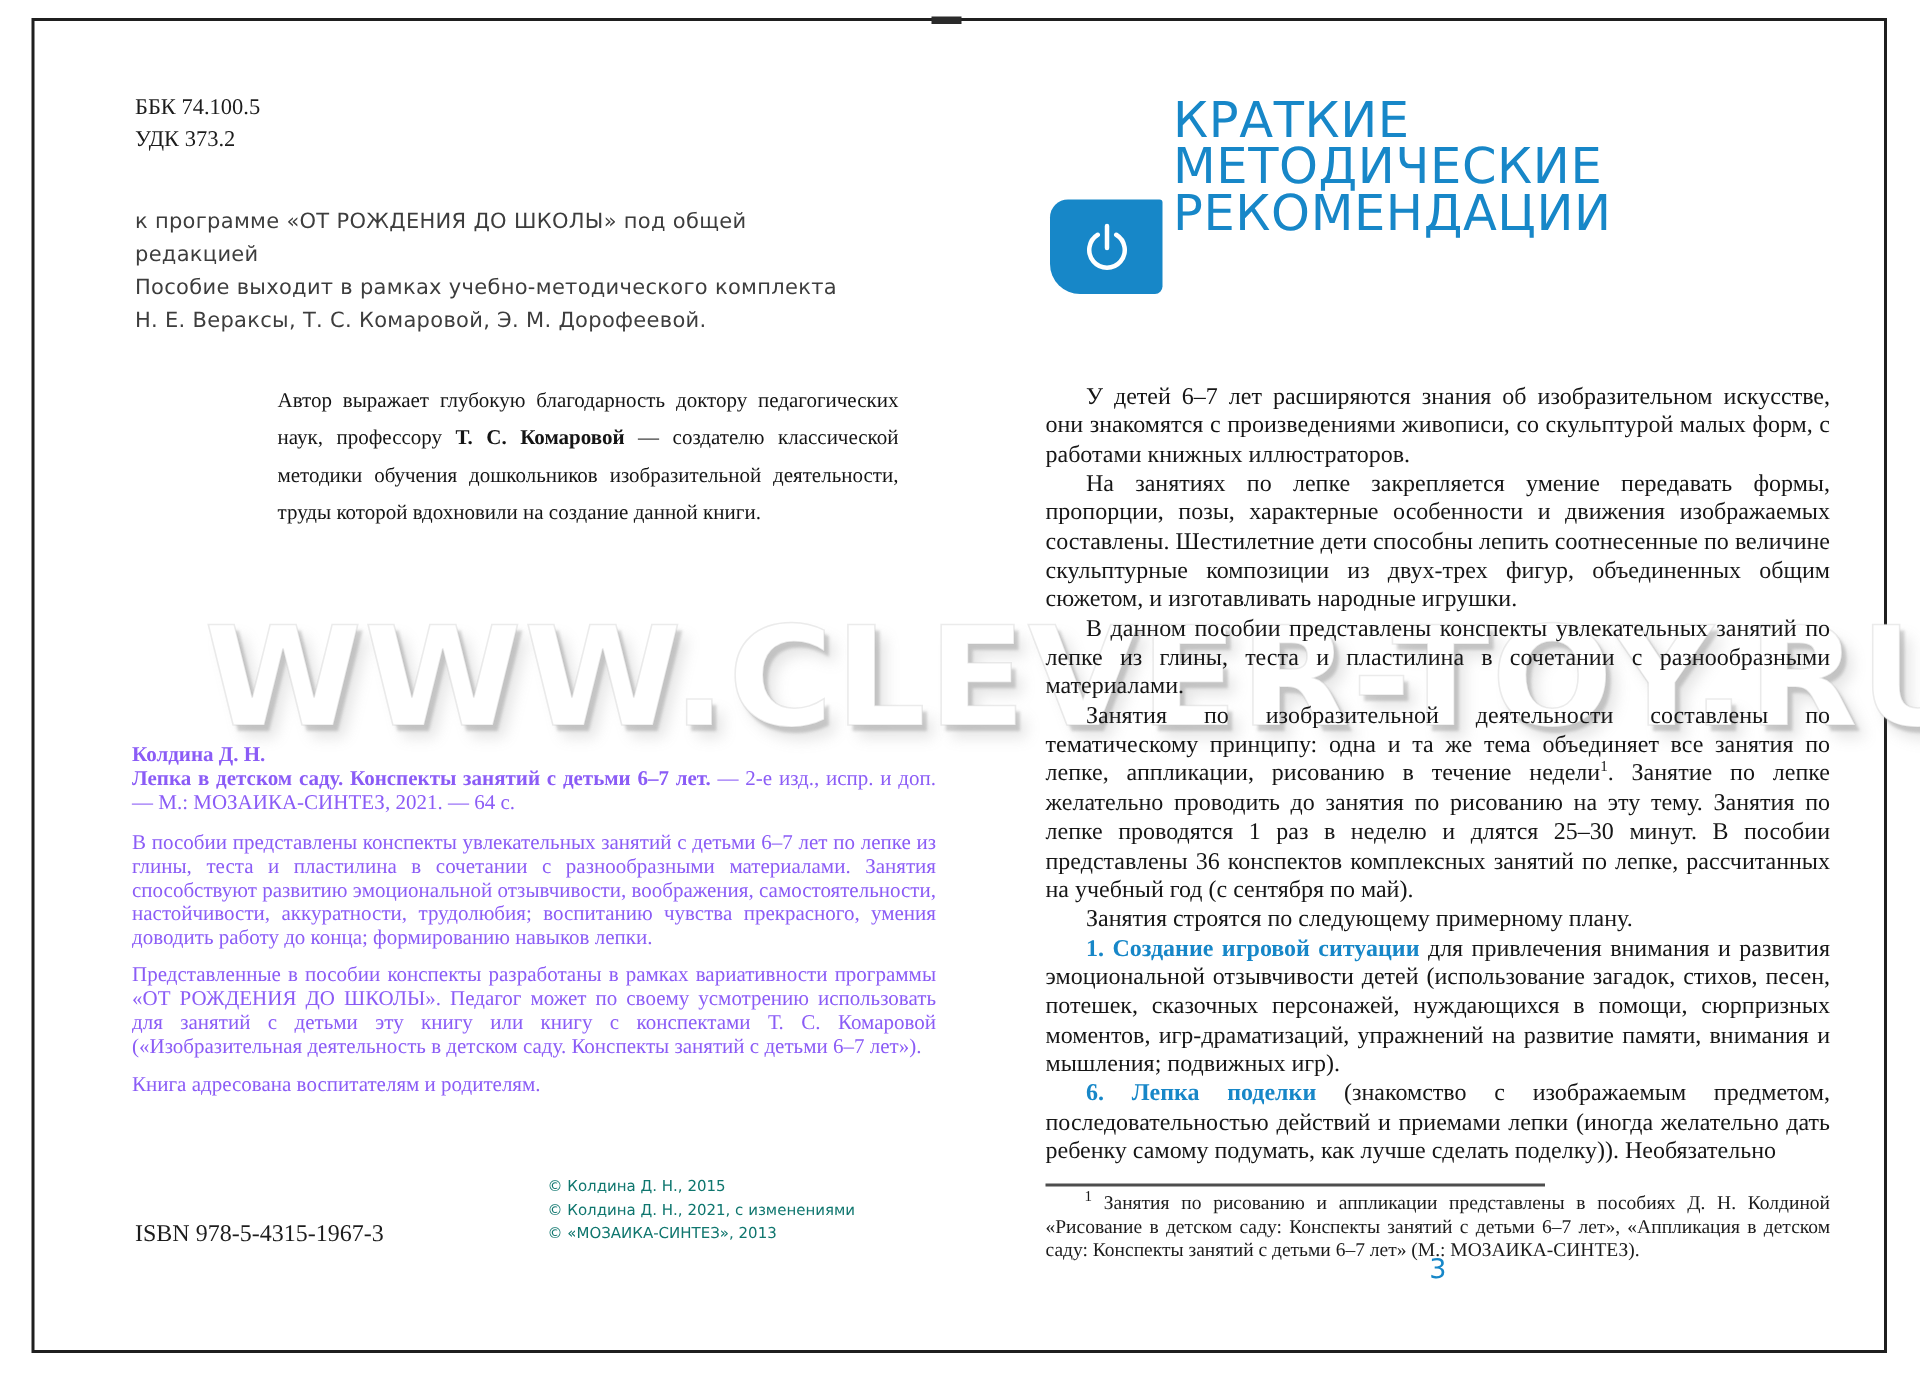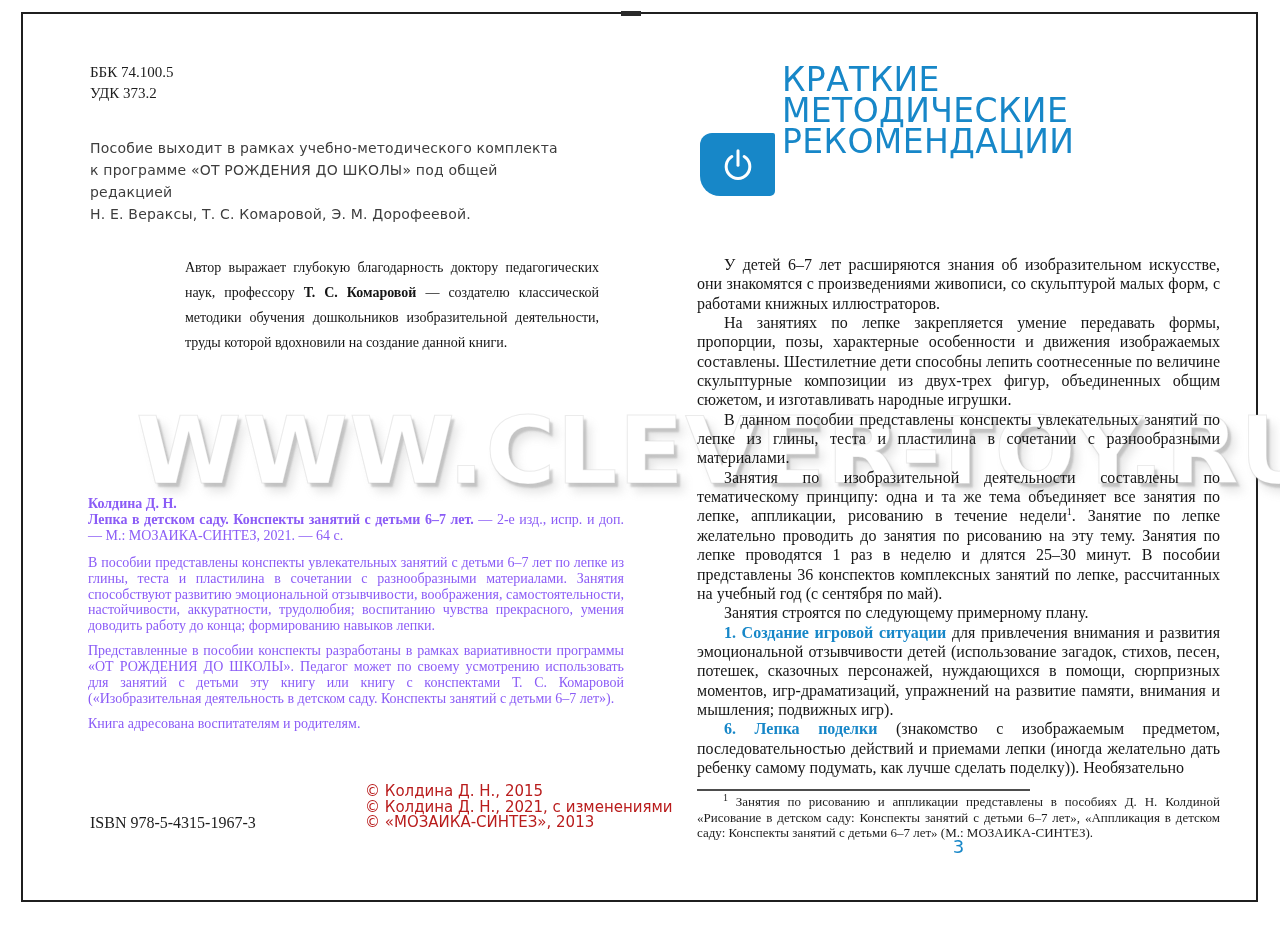--- a/index.html
+++ b/index.html
@@ -36,21 +36,21 @@
   .ack {
     left:185px; top:255px; width:414px;
     font-size:14px; line-height:25px; text-align:justify; color:#141414;
   }
   .left-flow { left:88px; top:496px; width:536px; font-size:14px; line-height:15.9px; color:#8b5cf6; }
   .left-flow .bib-author { font-weight:bold; }
   .left-flow .bib-title { text-align:justify; margin-bottom:11px; }
   .left-flow p.annot { text-align:justify; margin-bottom:9px; }
   .copyrights {
     left:365px; top:784px;
-    font-family:"DejaVu Sans", sans-serif; font-size:15px; line-height:15.5px; color:#b91c1c;
+    font-family:"DejaVu Sans", sans-serif; font-size:10px; line-height:15.5px; color:#0f766e;
   }
   .isbn { left:90px; top:814px; font-size:16px; color:#1c1c1c; }
 
   
   .chapter-title {
     left:782px; top:64px; width:450px;
     font-family:"DejaVu Sans", sans-serif; font-weight:normal;
     font-size:33px; line-height:31px; letter-spacing:0.4px;
     color:var(--accent); text-transform:uppercase;
   }
@@ -85,22 +85,22 @@
   <div class="blemish"></div>
 
   <div class="watermark">WWW.CLEVER-TOY.RU</div>
 
   <div class="layer bbk-block">
     <div>ББК 74.100.5</div>
     <div>УДК 373.2</div>
   </div>
 
   <div class="layer series-note">
+    <div>к программе «ОТ РОЖДЕНИЯ ДО ШКОЛЫ» под общей редакцией</div>
     <div>Пособие выходит в рамках учебно-методического комплекта</div>
-    <div>к программе «ОТ РОЖДЕНИЯ ДО ШКОЛЫ» под общей редакцией</div>
     <div>Н. Е. Вераксы, Т. С. Комаровой, Э. М. Дорофеевой.</div>
   </div>
 
   <p class="layer ack"><span>Автор выражает глубокую благодарность доктору педагогических наук, профессору </span><b>Т. С. Комаровой</b><span> — создателю классической методики обучения дошкольников изобразительной деятельности, труды которой вдохновили на создание данной книги.</span></p>
 
   <div class="layer left-flow">
     <div class="bib-author">Колдина Д. Н.</div>
     <div class="bib-title"><b>Лепка в детском саду. Конспекты занятий с детьми 6–7 лет.</b><span> — 2-е изд., испр. и доп. — М.: МОЗАИКА-СИНТЕЗ, 2021. — 64 с.</span></div>
     <p class="annot">В пособии представлены конспекты увлекательных занятий с детьми 6–7 лет по лепке из глины, теста и пластилина в сочетании с разнообразными материалами. Занятия способствуют развитию эмоциональной отзывчивости, воображения, самостоятельности, настойчивости, аккуратности, трудолюбия; воспитанию чувства прекрасного, умения доводить работу до конца; формированию навыков лепки.</p>
     <p class="annot">Представленные в пособии конспекты разработаны в рамках вариативности программы «ОТ РОЖДЕНИЯ ДО ШКОЛЫ». Педагог может по своему усмотрению использовать для занятий с детьми эту книгу или книгу с конспектами Т. С. Комаровой («Изобразительная деятельность в детском саду. Конспекты занятий с детьми 6–7 лет»).</p>

